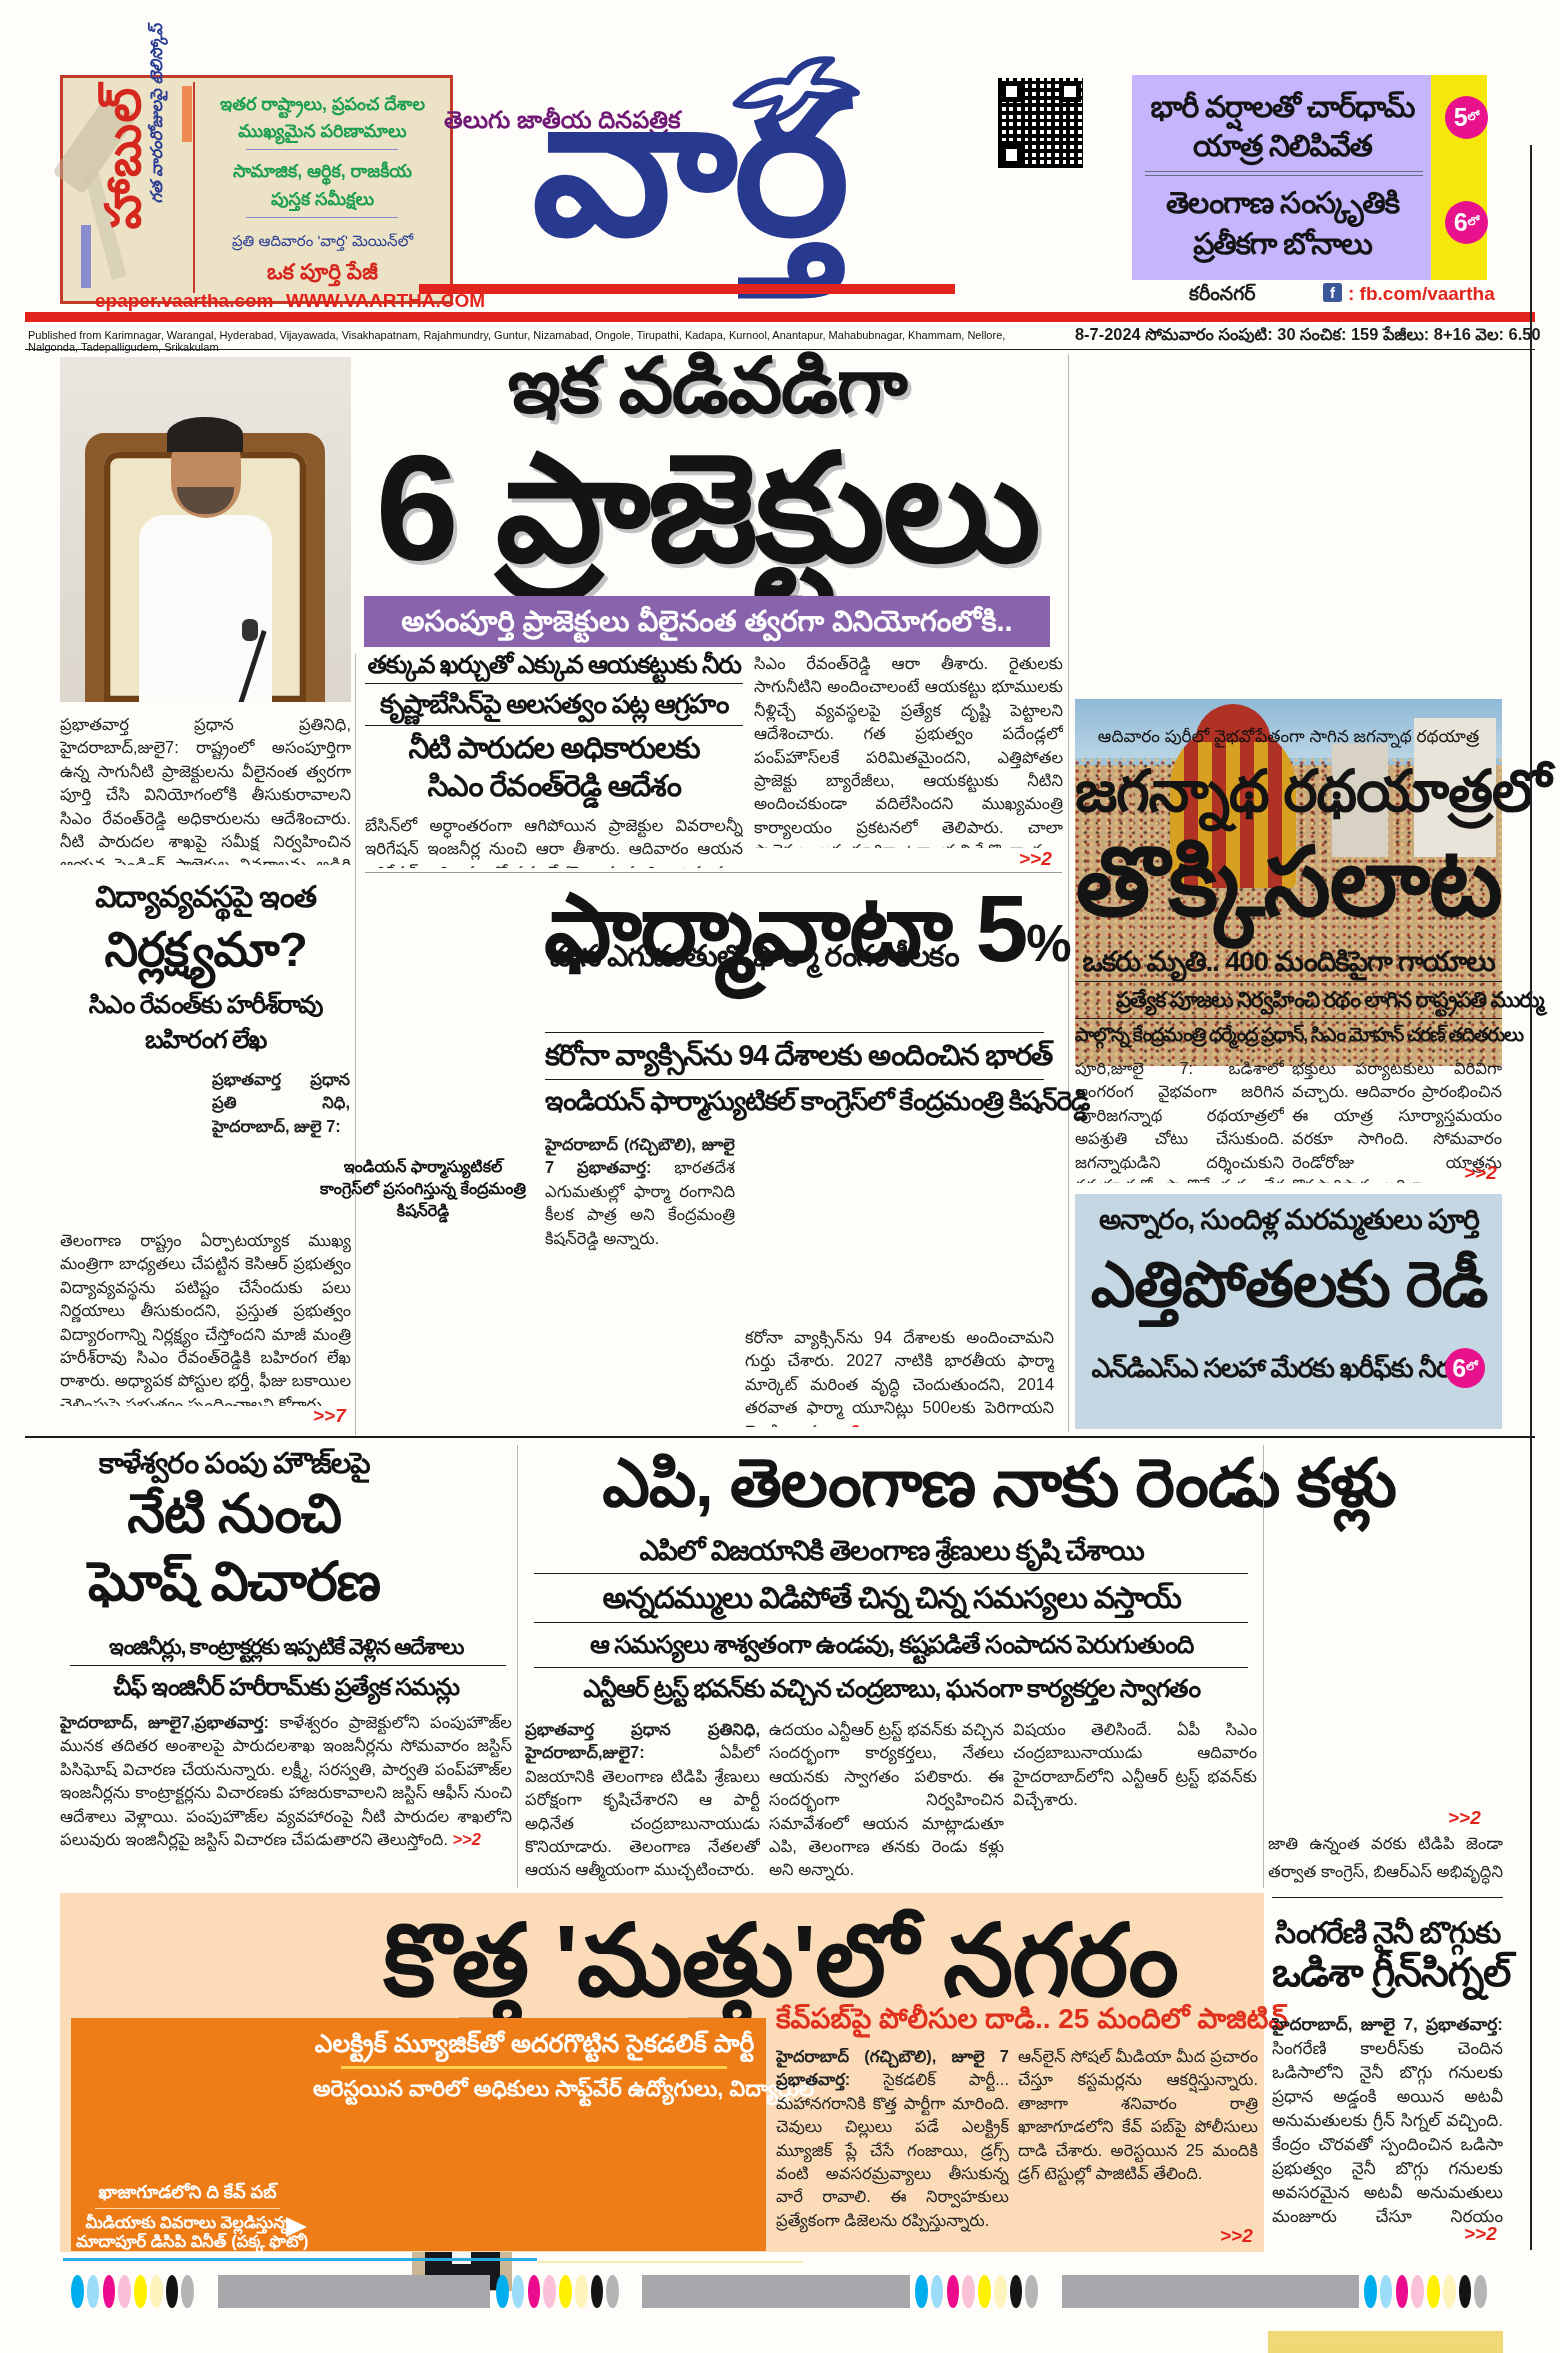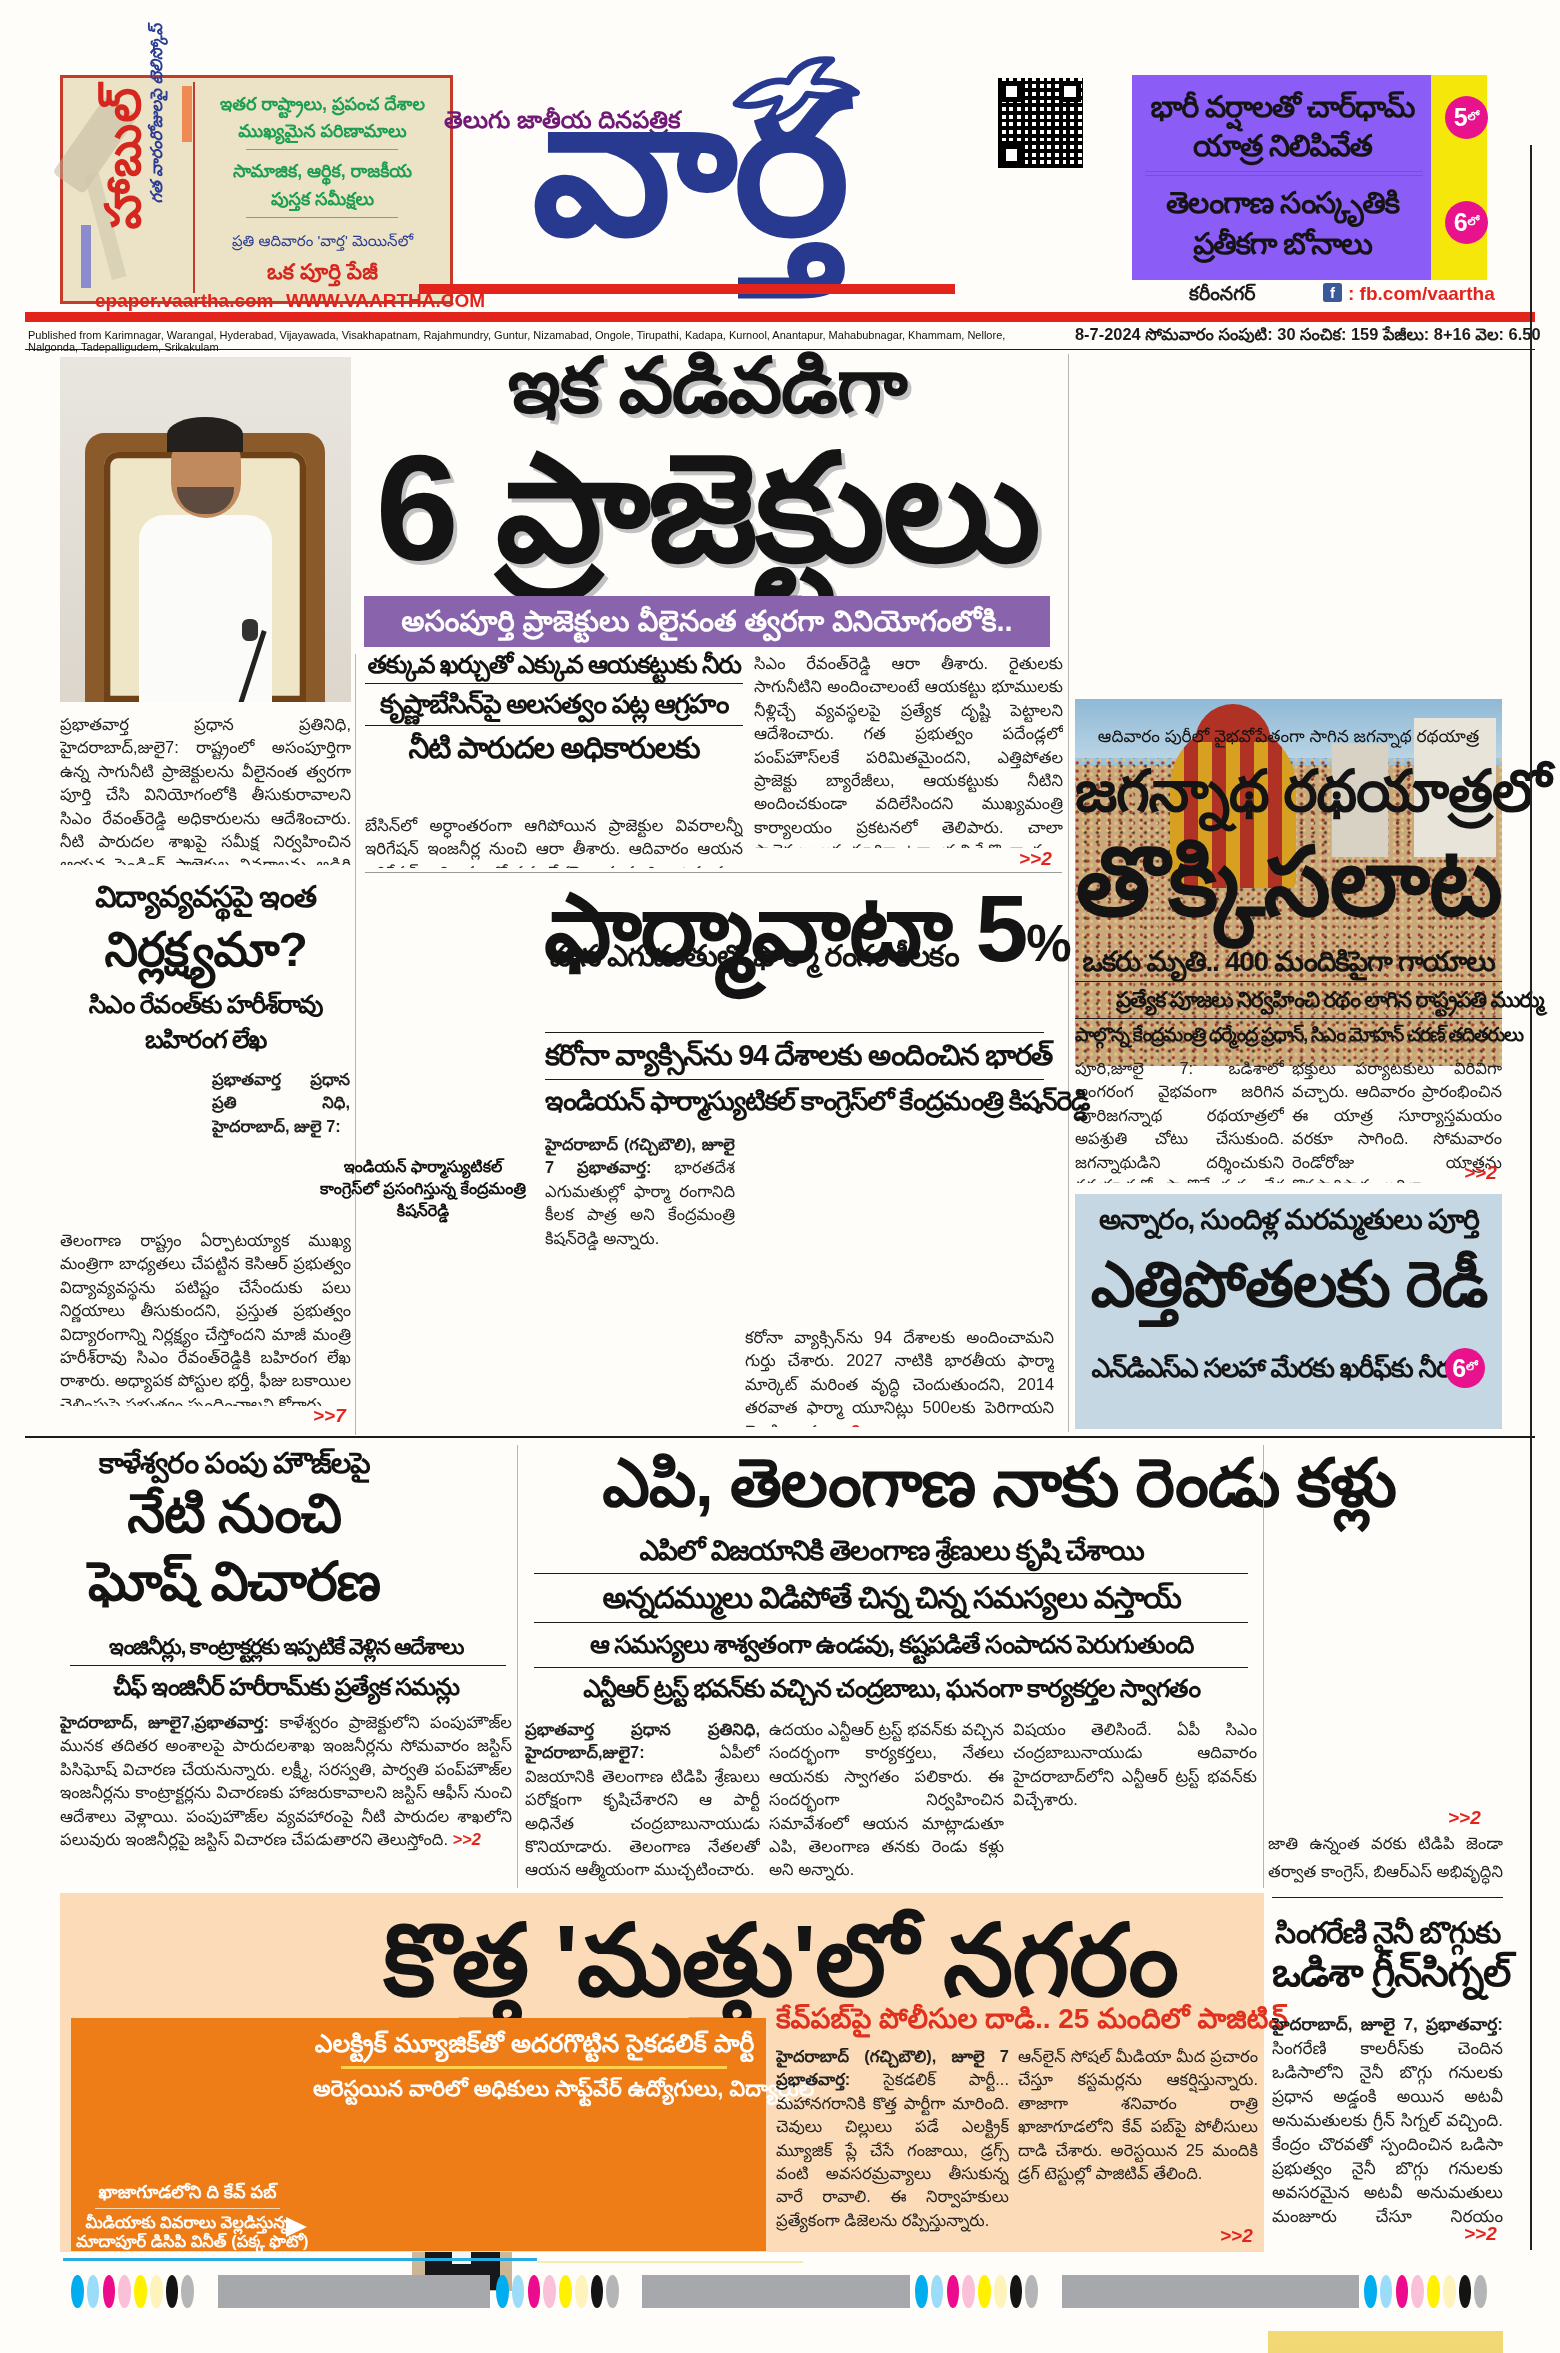--- a/index.html
+++ b/index.html
@@ -18,21 +18,21 @@
   .dl{font-weight:bold;}
   
   .promo{background:#ece3c6;border:3.2px solid #c43b2a;}
   .promo .vtitle{transform:rotate(-90deg);transform-origin:center;color:#d5271d;font-weight:bold;font-size:49px;letter-spacing:1.3px;}
   .promo .vtag{transform:rotate(-90deg);transform-origin:center;color:#2a3d93;font-style:italic;font-weight:bold;font-size:16.4px;white-space:nowrap;}
   .promo .green{color:#1e9e50;font-weight:bold;font-size:17.7px;}
   .promo .blue{color:#2a3d93;font-weight:normal;font-size:15px;}
   .promo .red{color:#d5271d;font-weight:bold;font-size:21.5px;}
   .promo .hr{height:1.3px;background:#8f86d8;}
   
-  .topbox{background:#8b5cf6;}
+  .topbox{background:#c4b5fd;}
   .topbox .strip{position:absolute;right:0;top:0;width:56px;height:100%;background:#f6e70b;}
   .pgcircle{background:#e8128c;border-radius:50%;color:#fff;font-weight:bold;display:flex;align-items:center;justify-content:center;}
   .pgcircle .n{font-size:25px;}
   .pgcircle .s{font-size:11.4px;}
   
   .ph{overflow:hidden;position:relative;background:#cfcfcf;}
   .caption{font-size:17px;font-weight:bold;color:#111;}
   .fbicon{background:#3b5998;color:#fff;font-weight:bold;border-radius:2.5px;display:inline-flex;align-items:center;justify-content:center;}
   .orange-panel{background:#ee7d18;}
   .white{color:#fff;}
@@ -125,20 +125,21 @@
   <div class="abs hl shadow ctr nowrap" style="left:364px;top:425px;width:686px;font-size:150px;line-height:166px;letter-spacing:-2.5px;">6 ప్రాజెక్టులు</div>
   <div class="abs" style="left:364px;top:596px;width:686px;height:51px;background:#8a63ad;">
     <div class="ctr bold white" style="font-size:29px;line-height:51px;">అసంపూర్తి ప్రాజెక్టులు వీలైనంత త్వరగా వినియోగంలోకి..</div>
   </div>
 
   <div class="abs hl ctr nowrap" style="left:365px;top:650px;width:378px;font-size:25px;">తక్కువ ఖర్చుతో ఎక్కువ ఆయకట్టుకు నీరు</div>
   <div class="abs rule" style="left:365px;top:683px;width:378px;height:1.3px;"></div>
   <div class="abs hl ctr nowrap" style="left:365px;top:689px;width:378px;font-size:26.6px;">కృష్ణాబేసిన్‌పై అలసత్వం పట్ల ఆగ్రహం</div>
   <div class="abs rule" style="left:365px;top:725px;width:378px;height:1.3px;"></div>
   <div class="abs hl ctr nowrap" style="left:365px;top:731px;width:378px;font-size:30px;">నీటి పారుదల అధికారులకు</div>
+  <div class="abs hl ctr nowrap" style="left:365px;top:769px;width:378px;font-size:30px;">సిఎం రేవంత్‌రెడ్డి ఆదేశం</div>
 
   <div class="abs body-txt" style="left:60px;top:713px;width:291px;height:152px;overflow:hidden;">ప్రభాతవార్త ప్రధాన ప్రతినిధి, హైదరాబాద్,జులై7: రాష్ట్రంలో అసంపూర్తిగా ఉన్న సాగునీటి ప్రాజెక్టులను వీలైనంత త్వరగా పూర్తి చేసి వినియోగంలోకి తీసుకురావాలని సిఎం రేవంత్‌రెడ్డి అధికారులను ఆదేశించారు. నీటి పారుదల శాఖపై సమీక్ష నిర్వహించిన ఆయన పెండింగ్ ప్రాజెక్టుల వివరాలను అడిగి తెలుసుకున్నారు.</div>
   <div class="abs body-txt" style="left:365px;top:814px;width:378px;height:54px;overflow:hidden;">బేసిన్‌లో అర్ధాంతరంగా ఆగిపోయిన ప్రాజెక్టుల వివరాలన్నీ ఇరిగేషన్ ఇంజనీర్ల నుంచి ఆరా తీశారు. ఆదివారం ఆయన ఇరిగేషన్ అధికారులతో సమావేశమై అసంపూర్తిగా ఉన్న పలు సాగునీటి ప్రాజెక్టులను వీలైనంత తొందరగా వినియోగంలోకి తీసుకురావాలని</div>
   <div class="abs body-txt" style="left:754px;top:652px;width:309px;height:196px;overflow:hidden;">సిఎం రేవంత్‌రెడ్డి ఆరా తీశారు. రైతులకు సాగునీటిని అందించాలంటే ఆయకట్టు భూములకు నీళ్లిచ్చే వ్యవస్థలపై ప్రత్యేక దృష్టి పెట్టాలని ఆదేశించారు. గత ప్రభుత్వం పదేండ్లలో పంప్‌హౌస్‌లకే పరిమితమైందని, ఎత్తిపోతల ప్రాజెక్టు బ్యారేజీలు, ఆయకట్టుకు నీటిని అందించకుండా వదిలేసిందని ముఖ్యమంత్రి కార్యాలయం ప్రకటనలో తెలిపారు. చాలా ప్రాజెక్టులు అసంపూర్తిగా ఉన్నాయని పేర్కొన్నారు.</div>
   <div class="abs jump" style="left:1019px;top:848px;font-size:19px;">&gt;&gt;2</div>
   <div class="abs grule" style="left:365px;top:872px;width:697px;height:1.3px;"></div>
   <div class="vline" style="left:355px;top:654px;height:781px;"></div>
   <div class="vline" style="left:1068px;top:354px;height:1078px;"></div>
 
   <div class="abs ph" style="left:1075px;top:354px;width:427px;height:367px;background:

